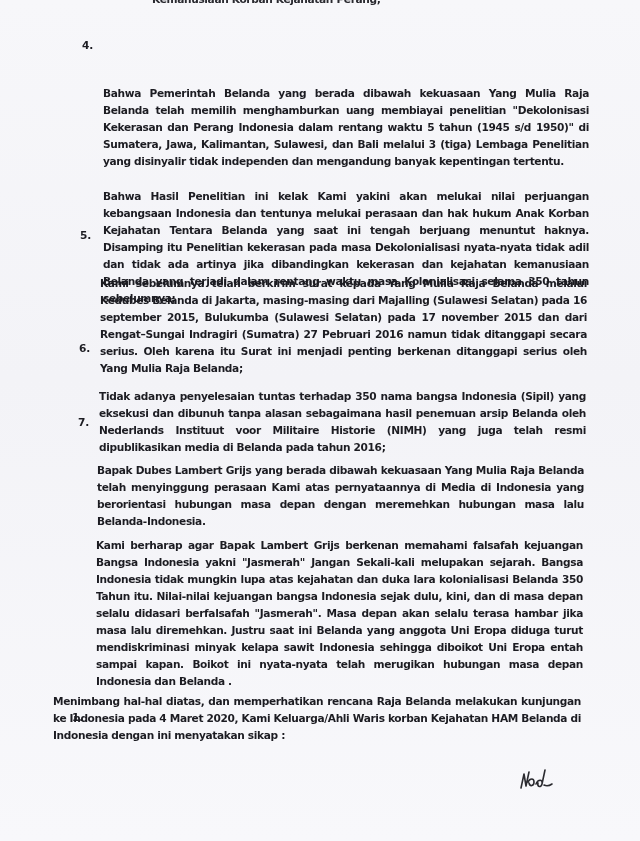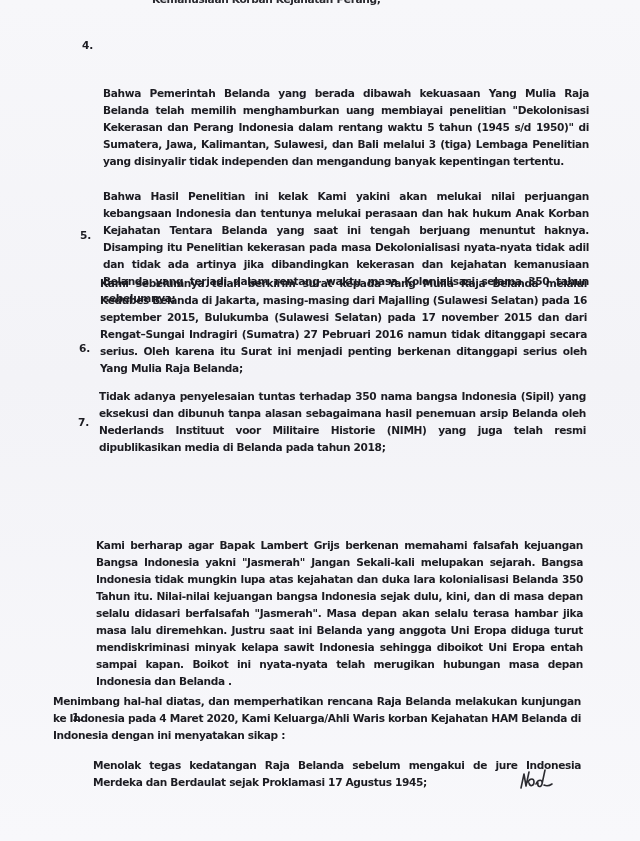--- a/index.html
+++ b/index.html
@@ -34,27 +34,27 @@
   <div class="cutoff text">Kemanusiaan Korban Kejahatan Perang;</div>
 
   <div class="num" style="left:82px; top:37px;">4.</div>
   <div class="body-block text just" style="left:103px; top:37px; width:486px;">Bahwa Pemerintah Belanda yang berada dibawah kekuasaan Yang Mulia Raja Belanda telah memilih menghamburkan uang membiayai penelitian "Dekolonisasi Kekerasan dan Perang Indonesia dalam rentang waktu 5 tahun (1945 s/d 1950)" di Sumatera, Jawa, Kalimantan, Sulawesi, dan Bali melalui 3 (tiga) Lembaga Penelitian yang disinyalir tidak independen dan mengandung banyak kepentingan tertentu.</div>
   <div class="body-block text just" style="left:103px; top:140px; width:486px;">Bahwa Hasil Penelitian ini kelak Kami yakini akan melukai nilai perjuangan kebangsaan Indonesia dan tentunya melukai perasaan dan hak hukum Anak Korban Kejahatan Tentara Belanda yang saat ini tengah berjuang menuntut haknya. Disamping itu Penelitian kekerasan pada masa Dekolonialisasi nyata-nyata tidak adil dan tidak ada artinya jika dibandingkan kekerasan dan kejahatan kemanusiaan Belanda yang terjadi dalam rentang waktu masa Kolonialisasi selama 350 tahun sebelumnya;</div>
 
   <div class="num" style="left:80px; top:227px;">5.</div>
   <div class="body-block text just" style="left:100px; top:227px; width:487px;">Kami sebelumnya telah berkirim surat kepada Yang Mulia Raja Belanda melalui Kedubes Belanda di Jakarta, masing-masing dari Majalling (Sulawesi Selatan) pada 16 september 2015, Bulukumba (Sulawesi Selatan) pada 17 november 2015 dan dari Rengat–Sungai Indragiri (Sumatra) 27 Pebruari 2016 namun tidak ditanggapi secara serius. Oleh karena itu Surat ini menjadi penting berkenan ditanggapi serius oleh Yang Mulia Raja Belanda;</div>
 
   <div class="num" style="left:79px; top:340px;">6.</div>
-  <div class="body-block text just" style="left:99px; top:340px; width:487px;">Tidak adanya penyelesaian tuntas terhadap 350 nama bangsa Indonesia (Sipil) yang eksekusi dan dibunuh tanpa alasan sebagaimana hasil penemuan arsip Belanda oleh Nederlands Instituut voor Militaire Historie (NIMH) yang juga telah resmi dipublikasikan media di Belanda pada tahun 2018;</div>
+  <div class="body-block text just" style="left:99px; top:340px; width:487px;">Tidak adanya penyelesaian tuntas terhadap 350 nama bangsa Indonesia (Sipil) yang eksekusi dan dibunuh tanpa alasan sebagaimana hasil penemuan arsip Belanda oleh Nederlands Instituut voor Militaire Historie (NIMH) yang juga telah resmi dipublikasikan media di Belanda pada tahun 2016;</div>
 
   <div class="num" style="left:78px; top:414px;">7.</div>
+  <div class="body-block text just" style="left:97px; top:414px; width:487px;">Bapak Dubes Lambert Grijs yang berada dibawah kekuasaan Yang Mulia Raja Belanda telah menyinggung perasaan Kami atas pernyataannya di Media di Indonesia yang berorientasi hubungan masa depan dengan meremehkan hubungan masa lalu Belanda-Indonesia.</div>
   <div class="body-block text just" style="left:96px; top:489px; width:487px;">Kami berharap agar Bapak Lambert Grijs berkenan memahami falsafah kejuangan Bangsa Indonesia yakni "Jasmerah" Jangan Sekali-kali melupakan sejarah. Bangsa Indonesia tidak mungkin lupa atas kejahatan dan duka lara kolonialisasi Belanda 350 Tahun itu. Nilai-nilai kejuangan bangsa Indonesia sejak dulu, kini, dan di masa depan selalu didasari berfalsafah "Jasmerah". Masa depan akan selalu terasa hambar jika masa lalu diremehkan. Justru saat ini Belanda yang anggota Uni Eropa diduga turut mendiskriminasi minyak kelapa sawit Indonesia sehingga diboikot Uni Eropa entah sampai kapan. Boikot ini nyata-nyata telah merugikan hubungan masa depan Indonesia dan Belanda .</div>
 
   <div class="body-block text just" style="left:53px; top:645px; width:528px;">Menimbang hal-hal diatas, dan memperhatikan rencana Raja Belanda melakukan kunjungan ke Indonesia pada 4 Maret 2020, Kami Keluarga/Ahli Waris korban Kejahatan HAM Belanda di Indonesia dengan ini menyatakan sikap :</div>
 
   <div class="num" style="left:72px; top:709px;">1.</div>
-  <div class="body-block text just" style="left:93px; top:709px; width:488px;">Menolak tegas kedatangan Raja Belanda sebelum mengakui de jure Indonesia Merdeka dan Berdaulat sejak Proklamasi 17 Agustus 1945;</div>
 
   <svg class="signature" viewBox="0 0 36 26">
     <path d="M3 20 L6 6 L8 18 L11 4 M10 14 C12 10 16 10 16 14 C16 18 12 19 11 15 M18 16 C20 11 25 11 24 16 C23 20 19 19 20 15 M24 16 L27 2 M26 17 C28 18 31 18 34 16" fill="none" stroke="#2b2b30" stroke-width="1.6" stroke-linecap="round" stroke-linejoin="round"></path>
   </svg>
 
 </div>
 
 </body></html>

